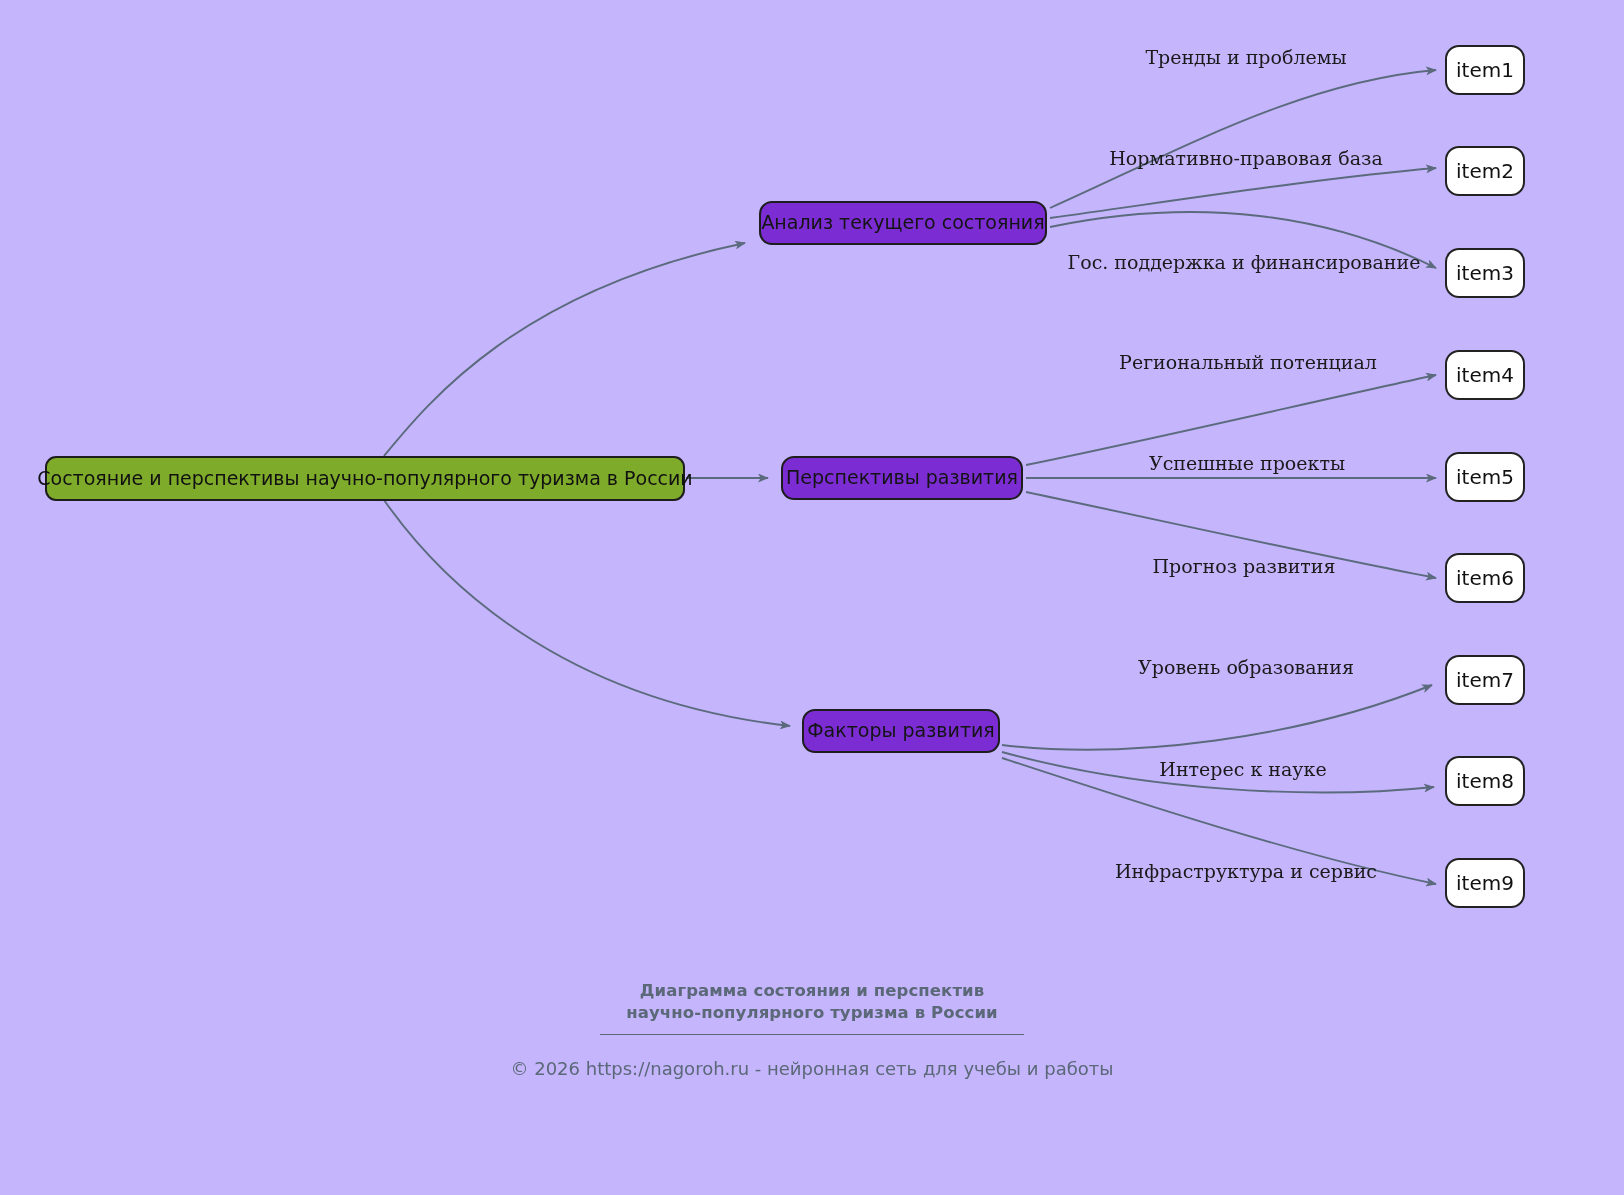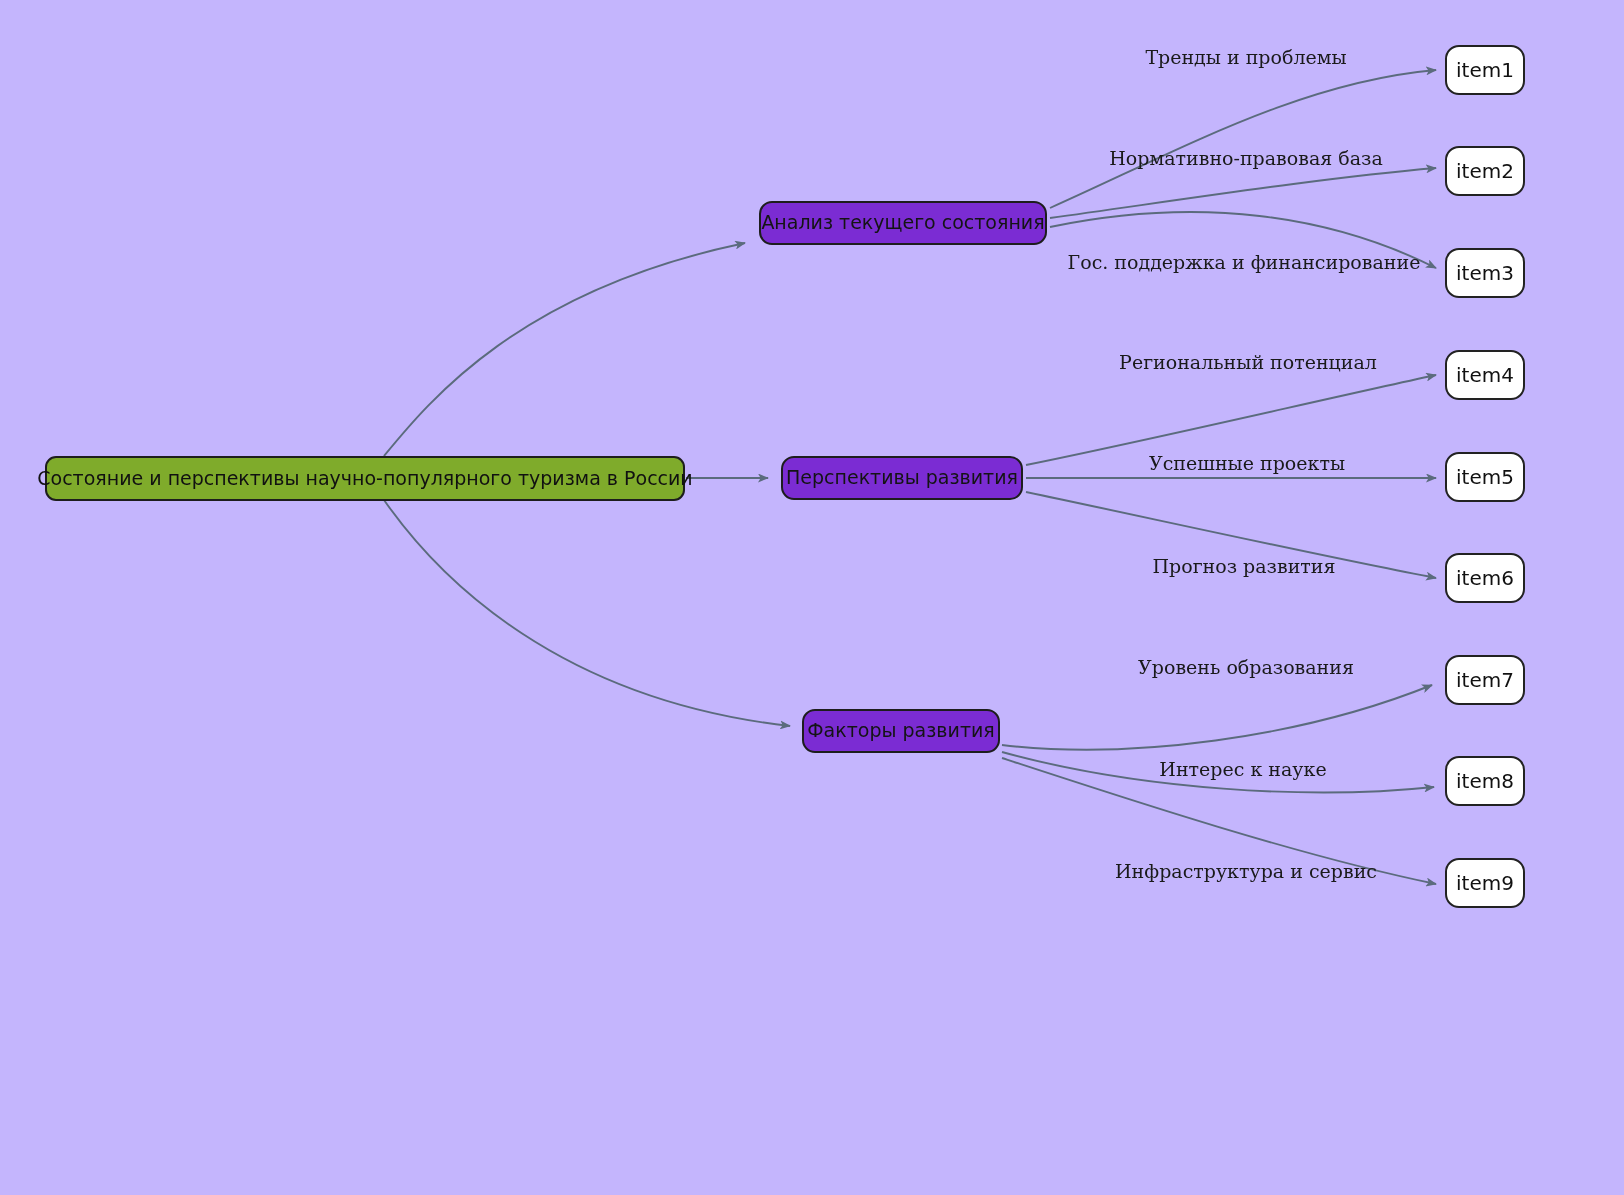--- a/index.html
+++ b/index.html
@@ -199,14 +199,22 @@
     <g>
       <rect class="node-rect-leaf" x="1446" y="757" width="78" height="48" rx="13" ry="13"></rect>
       <text class="node-text-leaf" x="1485" y="782">item8</text>
     </g>
     <g>
       <rect class="node-rect-leaf" x="1446" y="859" width="78" height="48" rx="13" ry="13"></rect>
       <text class="node-text-leaf" x="1485" y="884">item9</text>
     </g>
   </svg>
 
+  <div class="footer-block">
+    <div class="footer-title">
+      <div>Диаграмма состояния и перспектив</div>
+      <div>научно-популярного туризма в России</div>
+    </div>
+    <div class="footer-rule"></div>
+    <div class="footer-copy">© 2026 https://nagoroh.ru - нейронная сеть для учебы и работы</div>
+  </div>
 
 </div>
 
 </body></html>

